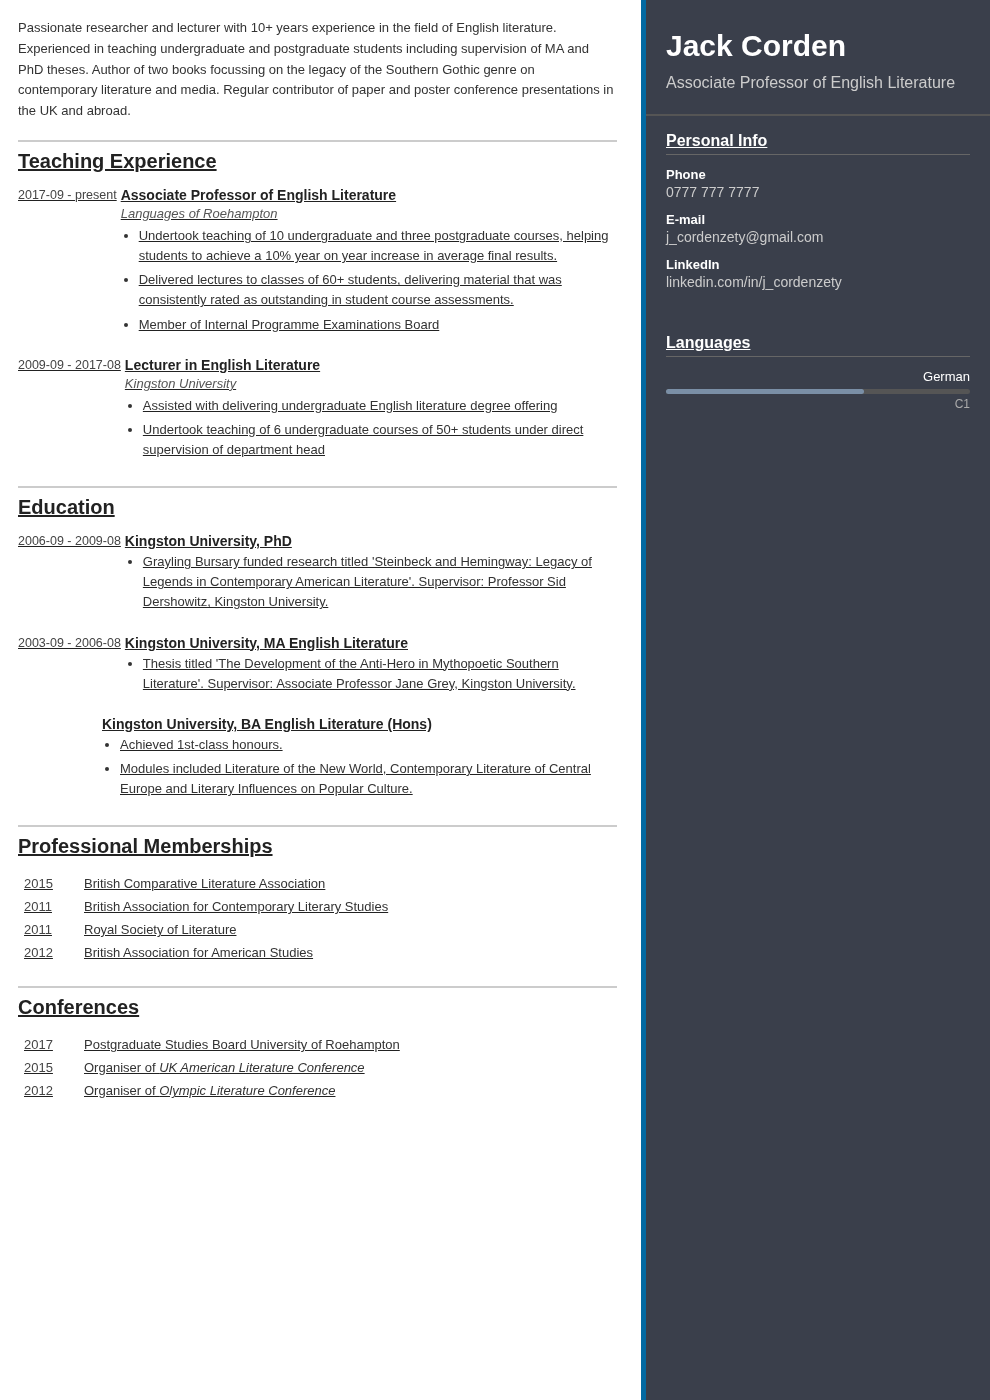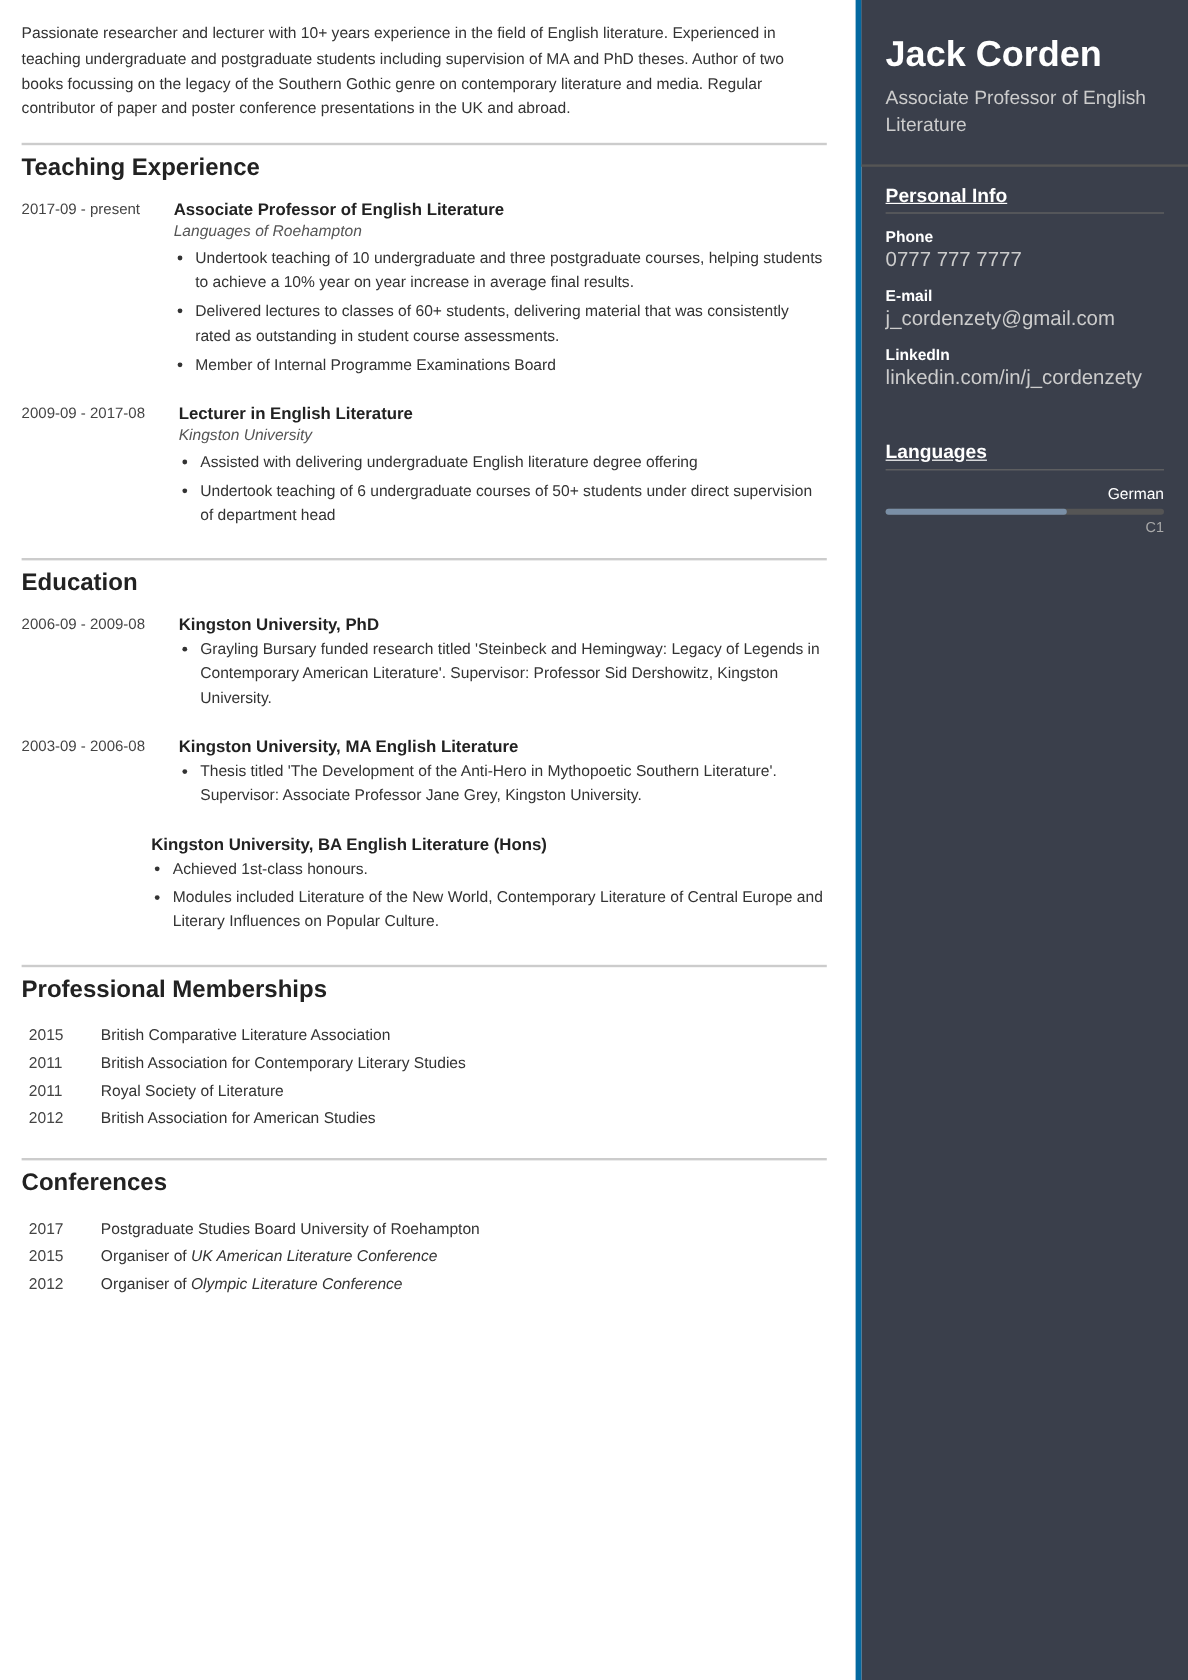--- a/index.html
+++ b/index.html
@@ -22,34 +22,35 @@
 
     .summary-text {
       font-size: 13px;
       line-height: 1.6;
       margin-bottom: 18px;
       color: #333;
     }
 
     .section {
       margin-bottom: 22px;
+      text-decoration: underline;
     }
 
     .section-title {
       font-size: 20px;
       font-weight: bold;
       color: #222;
       border-top: 2px solid #ccc;
       padding-top: 8px;
       margin-bottom: 14px;
     }
 
     .entry {
       display: flex;
-      gap: 28px;
+      gap: 4px;
       margin-bottom: 18px;
     }
 
     .entry-date {
       min-width: 80px;
       font-size: 12.5px;
       color: #444;
       flex-shrink: 0;
       padding-top: 1px;
     }
@@ -101,21 +102,21 @@
       color: #444;
       font-size: 13px;
     }
 
     .conf-italic {
       font-style: italic;
     }
 
     
     .right-col {
-      width: 272px;
+      width: 344px;
       background: #3a3f4b;
       color: #fff;
       flex-shrink: 0;
     }
 
     .right-header {
       background: #3a3f4b;
       padding: 28px 20px 20px 20px;
       border-bottom: 2px solid #555;
     }
@@ -150,21 +151,21 @@
 
     .info-label {
       font-weight: bold;
       color: #fff;
       font-size: 13px;
       margin-bottom: 2px;
     }
 
     .info-value {
       color: #ccc;
-      font-size: 17px;
+      font-size: 14px;
       margin-bottom: 12px;
     }
 
     .lang-name {
       color: #fff;
       font-size: 13px;
       margin-bottom: 5px;
       text-align: right;
     }
 

